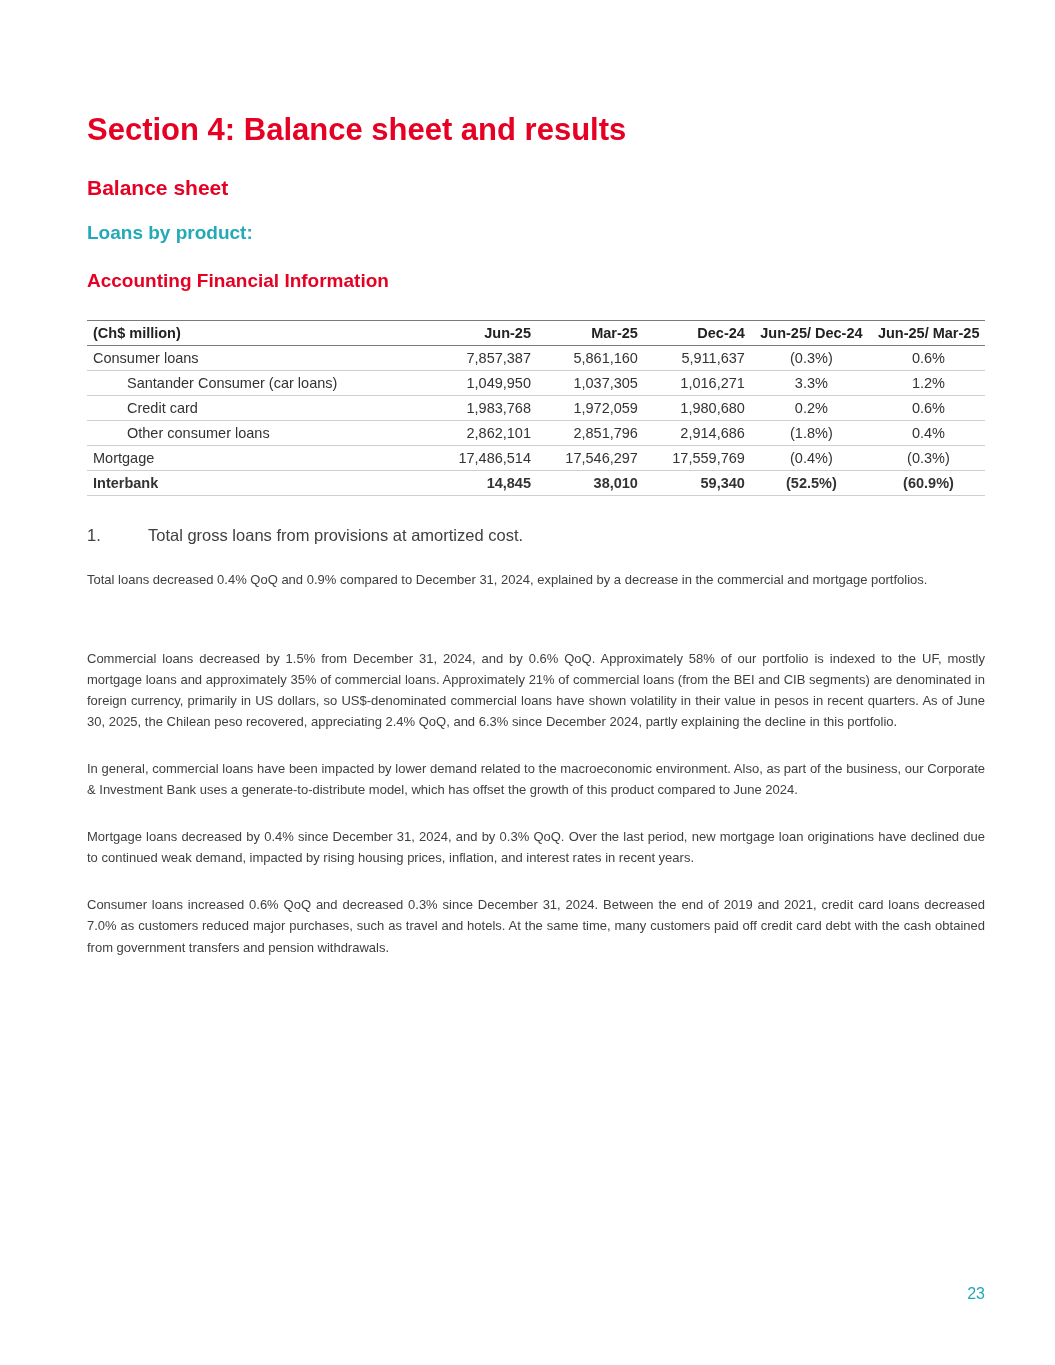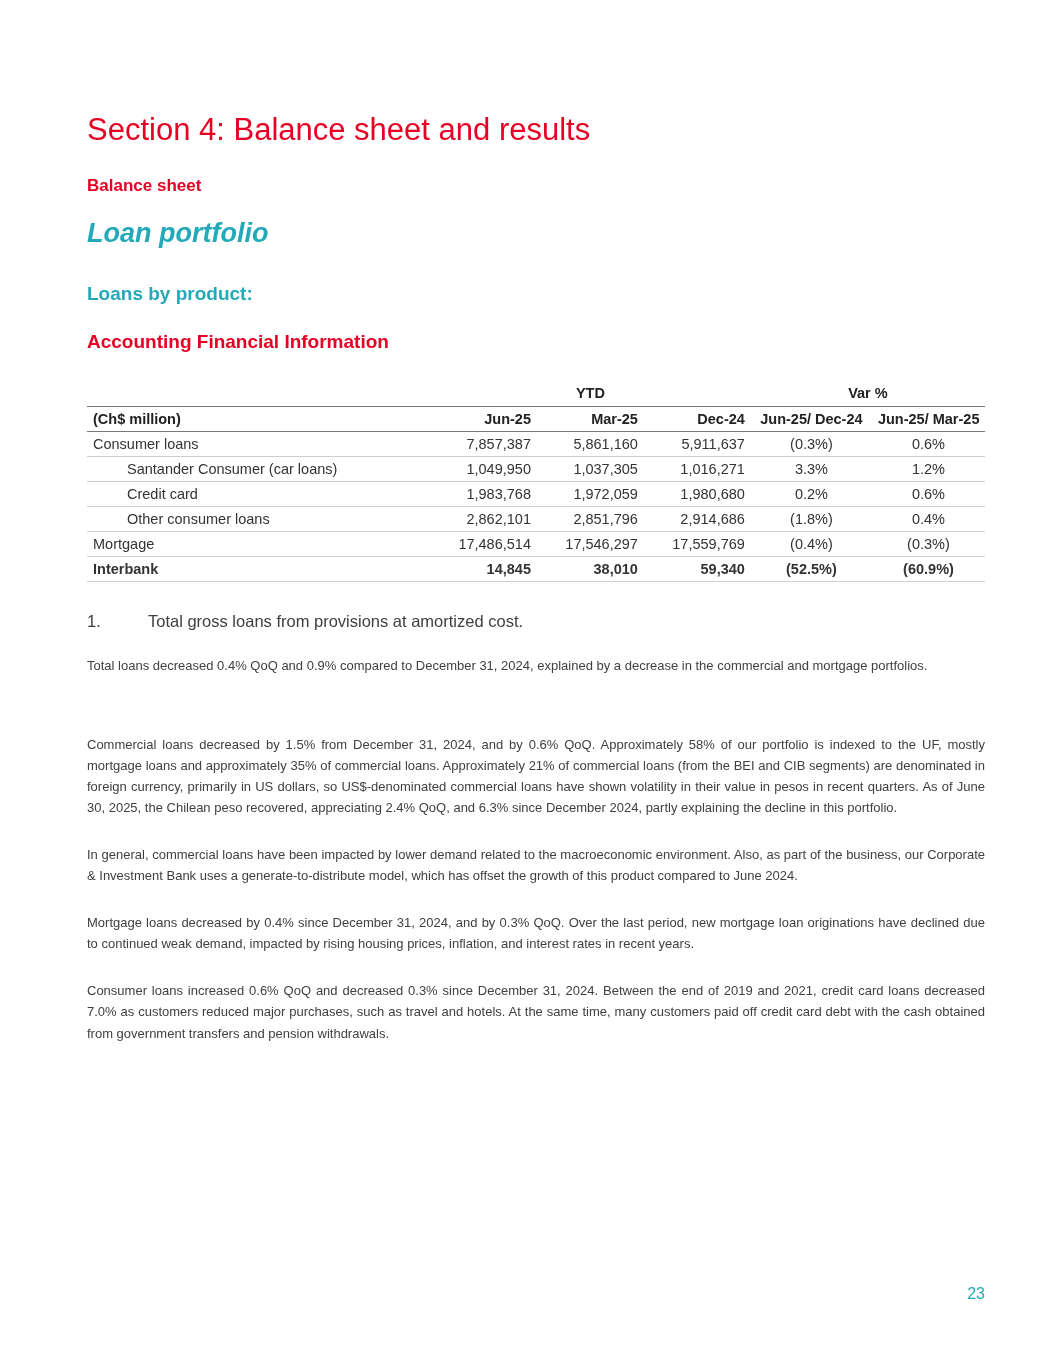--- a/index.html
+++ b/index.html
@@ -17,27 +17,27 @@
     height:1365px;
     background:#ffffff;
     font-family:"Liberation Sans", sans-serif;
     color:var(--text);
     padding:112px 70px 0 87px;
     overflow:hidden;
   }
   h1.section-title{
     margin:0 0 28px 0;
     font-size:31px;
-    font-weight:400;
+    font-weight:700;
     color:var(--red);
     letter-spacing:0;
   }
   h2.balance-sheet{
     margin:0 0 22px 0;
-    font-size:17px;
+    font-size:21px;
     font-weight:700;
     color:var(--red);
   }
   h2.loan-portfolio{
     margin:0 0 34px 0;
     font-size:27px;
     font-weight:700;
     font-style:italic;
     color:var(--teal);
   }
@@ -126,41 +126,35 @@
 </style>
 </head>
 <body>
 
 <div class="page">
 
   <h1 class="section-title">Section 4: Balance sheet and results</h1>
 
   <h2 class="balance-sheet">Balance sheet</h2>
 
-  <h2 class="loan-portfolio">Loan portfolio</h2>
 
   <h3 class="loans-by-product">Loans by product:</h3>
 
   <h3 class="accounting-info">Accounting Financial Information</h3>
 
   <table class="loan-table">
     <colgroup>
       <col class="c-label">
       <col class="c-num">
       <col class="c-num">
       <col class="c-num">
       <col class="c-var1">
       <col class="c-var2">
     </colgroup>
     <thead>
-      <tr class="group-row">
-        <th></th>
-        <th colspan="3">YTD</th>
-        <th colspan="2">Var %</th>
-      </tr>
       <tr class="head-row">
         <th class="lbl">(Ch$ million)</th>
         <th class="num">Jun-25</th>
         <th class="num">Mar-25</th>
         <th class="num">Dec-24</th>
         <th class="var">Jun-25/ Dec-24</th>
         <th class="var">Jun-25/ Mar-25</th>
       </tr>
     </thead>
     <tbody>

